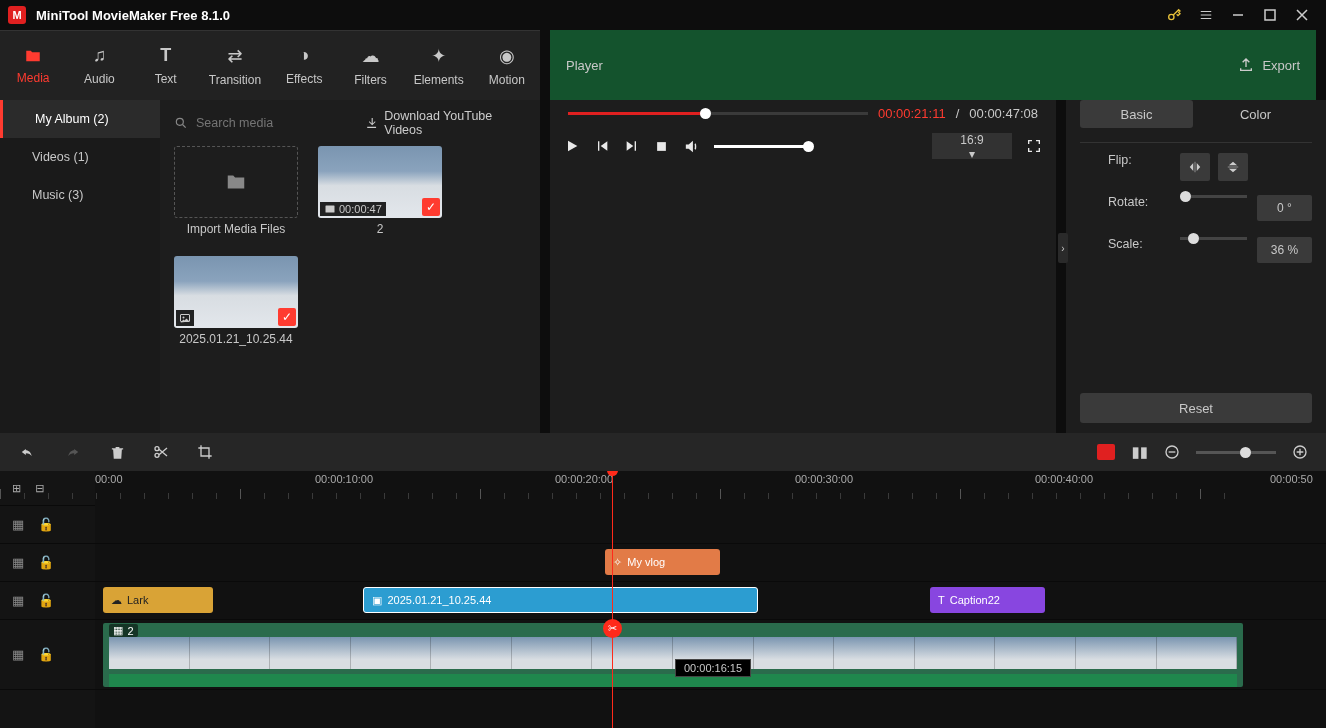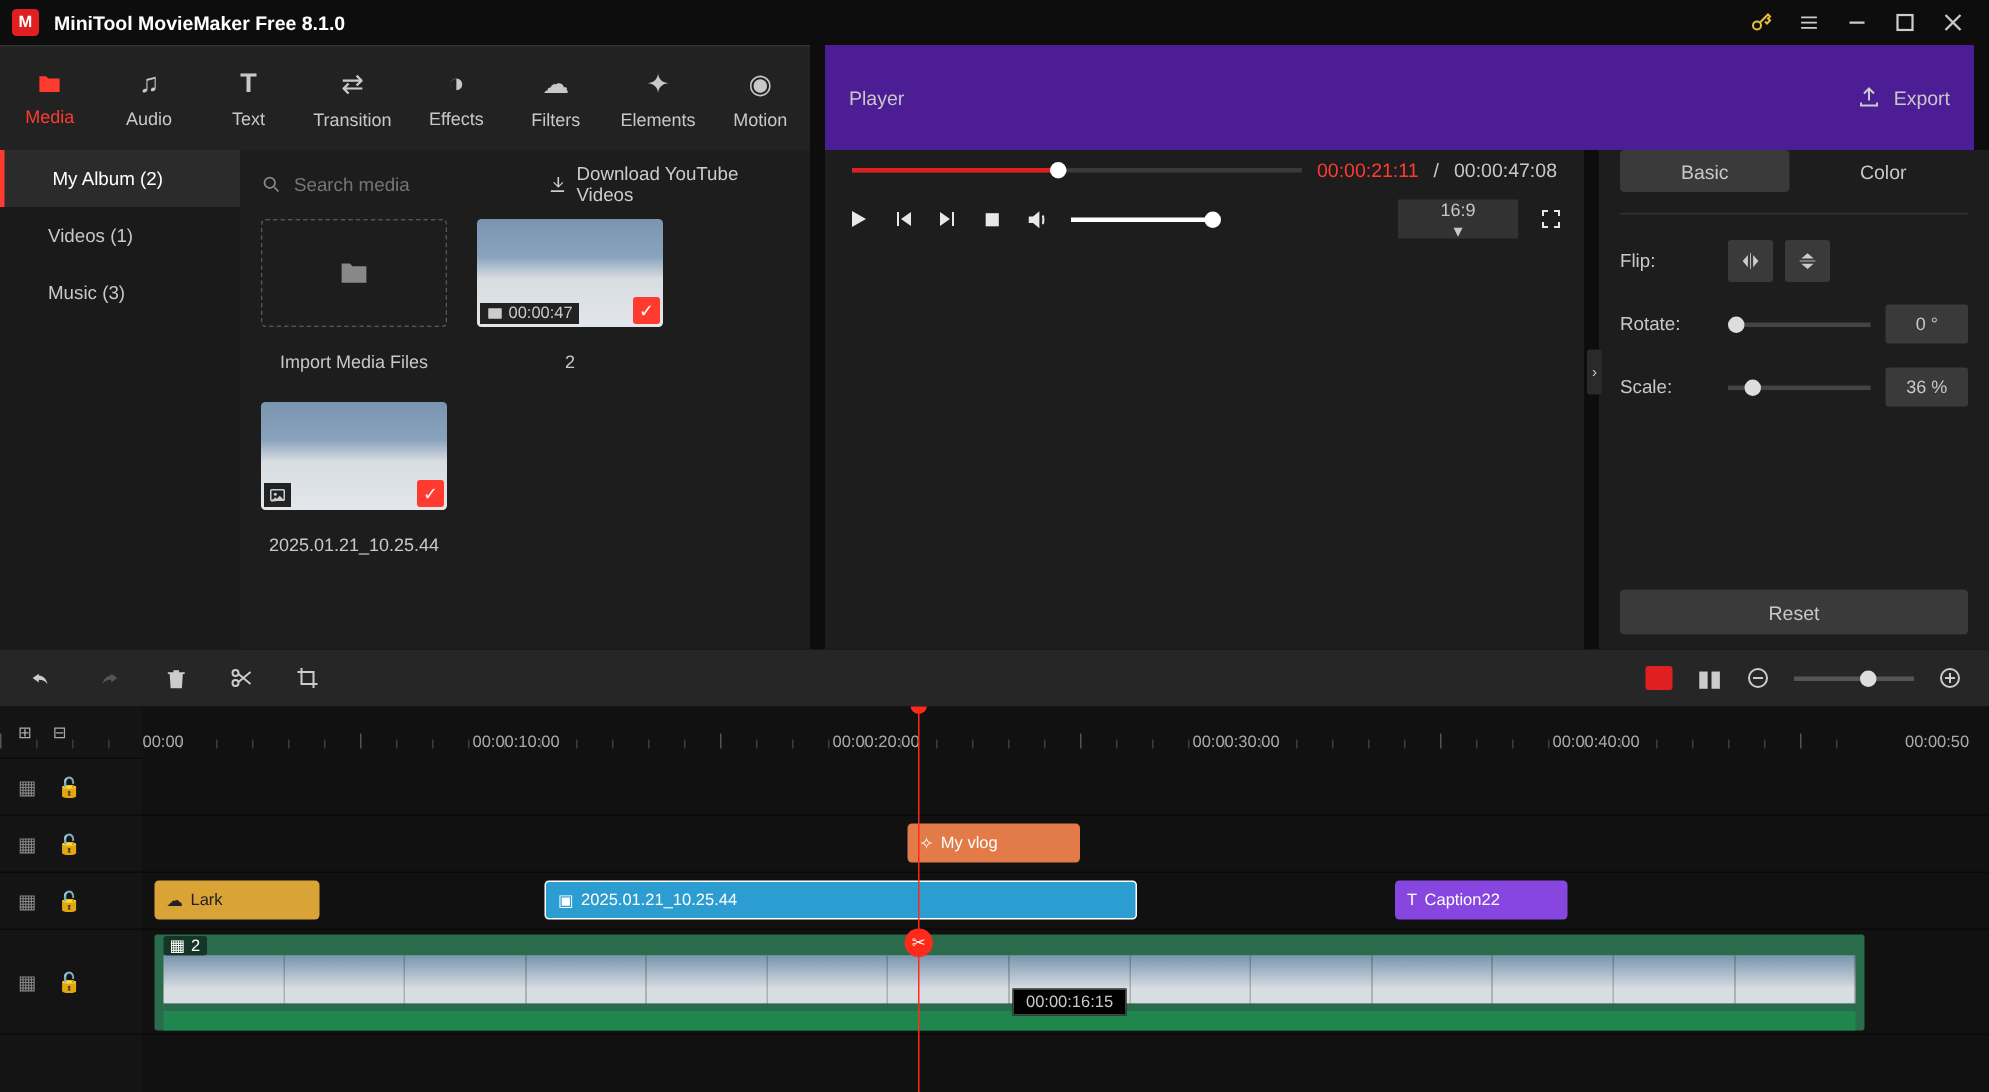--- a/index.html
+++ b/index.html
@@ -30,21 +30,21 @@
 .media-area { flex:1; padding:10px 14px; }
 .media-top { height:26px; display:flex; align-items:center; gap:8px; font-size:12.5px; color:#999; margin-bottom:10px;}
 .media-top input { flex:1; background:transparent; border:none; color:#ccc; outline:none; font-size:12.5px; }
 .dl-link { display:flex; align-items:center; gap:6px; color:#ccc; cursor:pointer; }
 
 .thumbs { display:flex; flex-wrap:wrap; gap:20px; }
 .thumb { width:124px; text-align:center; }
 .thumb-box { width:124px; height:72px; border-radius:3px; position:relative; overflow:hidden; }
 .thumb-box.importer { border:1.5px dashed #555; display:flex; align-items:center; justify-content:center; }
 .thumb-box.img { background:linear-gradient(#7a95b0 0%,#8aa3bd 35%,#d8dde2 55%,#e3e7ec 100%); }
-.thumb-lbl { font-size:12px; margin-top:16px; color:#c8c8c8; }
+.thumb-lbl { font-size:12px; margin-top:4px; color:#c8c8c8; }
 .dur-badge { position:absolute; bottom:2px; left:2px; background:rgba(0,0,0,0.85); font-size:11px; padding:1px 4px; display:flex; gap:3px; align-items:center; }
 .chk { position:absolute; bottom:2px; right:2px; width:18px; height:18px; background:#ff3b30; border-radius:2px; display:flex; align-items:center; justify-content:center; color:#fff; font-size:12px; }
 .pic-badge { position:absolute; bottom:2px; left:2px; background:rgba(0,0,0,0.85); padding:2px; }
 
 
 .pane-player { flex:1; background:#1d1d1d; margin:0 10px; display:flex; flex-direction:column; }
 .player-hdr { height:50px; display:flex; align-items:center; padding:0 16px; font-size:13px; }
 .player-hdr .flx { flex:1; }
 .export-btn { display:flex; gap:8px; align-items:center; cursor:pointer; }
 .viewer { flex:1; display:flex; align-items:center; justify-content:center; padding:10px 20px; }
@@ -63,21 +63,21 @@
 .vol-track { width:95px; height:3px; background:#fff; position:relative; }
 .vol-knob { position:absolute; right:-5px; top:-4px; width:11px; height:11px; background:#fff; border-radius:50%; }
 .ratio-sel { width:80px; height:26px; background:#323232; display:flex; align-items:center; justify-content:space-between; padding:0 8px; font-size:12px; cursor:pointer;flex-direction:column; }
 
 
 .pane-right { width:260px; background:#1d1d1d; padding:0 14px; display:flex; flex-direction:column; }
 .prop-hdr { height:50px; display:flex; align-items:center; font-size:13px; }
 .prop-tabs { display:flex; gap:6px; margin-bottom:14px; }
 .prop-tab { flex:1; height:28px; background:#3a3a3a; display:flex; align-items:center; justify-content:center; font-size:13px; cursor:pointer; border-radius:3px;}
 .prop-tab.inactive { background:transparent; }
-.prop-row { display:flex; align-items:center; height:42px; font-size:12.5px; }
+.prop-row { display:flex; height:42px; font-size:12.5px;margin-left:28px; }
 .prop-row .lab { width:72px; }
 .flip-btn { width:30px; height:28px; background:#3a3a3a; display:flex; align-items:center; justify-content:center; cursor:pointer; margin-right:8px; border-radius:2px;}
 .slider-trk { flex:1; height:3px; background:#444; position:relative; margin-right:10px;}
 .slider-kn { position:absolute; top:-4px; width:11px; height:11px; background:#ddd; border-radius:50%; }
 .val-box { width:55px; height:26px; background:#3a3a3a; display:flex; align-items:center; justify-content:center; font-size:12px; border-radius:2px; }
 .reset-btn { height:30px; background:#3a3a3a; display:flex; align-items:center; justify-content:center; font-size:13px; cursor:pointer; border-radius:3px; margin-top:auto; margin-bottom:10px;}
 
 
 .side-handle { position:absolute; top:233px; left:1058px; width:10px; height:30px; background:#2a2a2a; display:flex; align-items:center; justify-content:center; font-size:10px; cursor:pointer; border-radius:2px;}
 
@@ -91,21 +91,21 @@
 .zoom-kn { position:absolute; top:-4px; left:55%; width:11px; height:11px; background:#ddd; border-radius:50%; }
 
 
 .timeline { height:257px; background:#111; display:flex; }
 .track-hdrs { width:95px; background:#141414; }
 .trk-hdr { height:38px; border-bottom:1px solid #0a0a0a; display:flex; align-items:center; padding-left:12px; gap:14px; font-size:13px; color:#888;}
 .trk-hdr.tall { height:70px; }
 .trk-hdr.ruler { height:35px;}
 .tracks { flex:1; position:relative; overflow:hidden;}
 .ruler { height:35px; position:relative; font-size:11px; color:#aaa; }
-.ruler-lbl { position:absolute; top:18px; }
+.ruler-lbl { position:absolute; top:2px; }
 .tick-major { position:absolute; top:18px; width:1px; height:10px; background:#555;}
 .tick-minor { position:absolute; top:22px; width:1px; height:6px; background:#3a3a3a;}
 .track-row { height:38px; border-bottom:1px solid #0a0a0a; position:relative; }
 .track-row.tall { height:70px; }
 .clip { position:absolute; top:5px; height:26px; border-radius:3px; display:flex; align-items:center; gap:5px; padding:0 8px; font-size:11px; color:#fff;}
 .clip.yellow { background:#d9a336; color:#222;}
 .clip.orange { background:#e27b47; }
 .clip.blue { background:#2c9dd1; border:1.5px solid #fff; }
 .clip.purple { background:#8846e0; }
 .clip.video { top:3px; height:64px; background:#2a6b4c; border-radius:2px; padding:0 6px; flex-direction:column; align-items:stretch; justify-content:flex-start;}
@@ -188,21 +188,21 @@
   </div>
   <div class="tool-tab">
     <span class="ico">✦</span>
     <span class="lbl">Elements</span>
   </div>
   <div class="tool-tab">
     <span class="ico">◉</span>
     <span class="lbl">Motion</span>
   </div>
 </div>
-<div style="flex:1; height:70px; background:#4c1d95; margin:0 10px;" class="player-hdr">
+<div style="flex:1; height:70px; background:#14532d; margin:0 10px;" class="player-hdr">
   <span>Player</span>
   <div class="flx"></div>
   <div class="export-btn">
     <svg width="16" height="16" viewBox="0 0 24 24" fill="none" stroke="#ccc" stroke-width="2">
           <path d="M12 3v12M7 8l5-5 5 5M4 17v3h16v-3"></path>
         </svg>
     <span>Export</span>
   </div>
 </div>
 </div>

